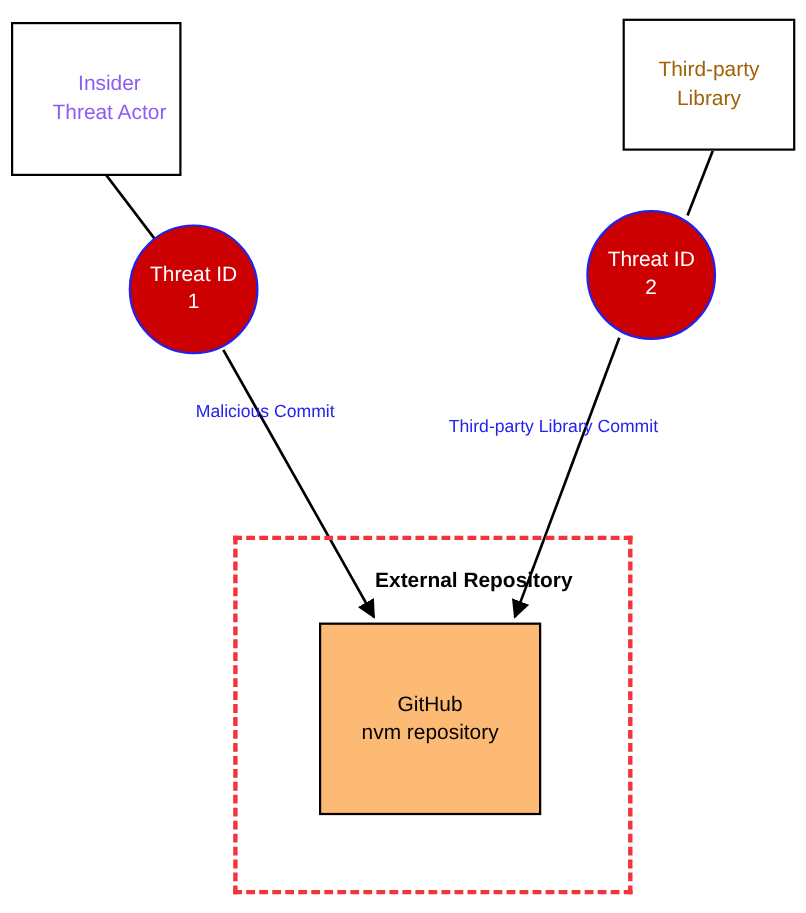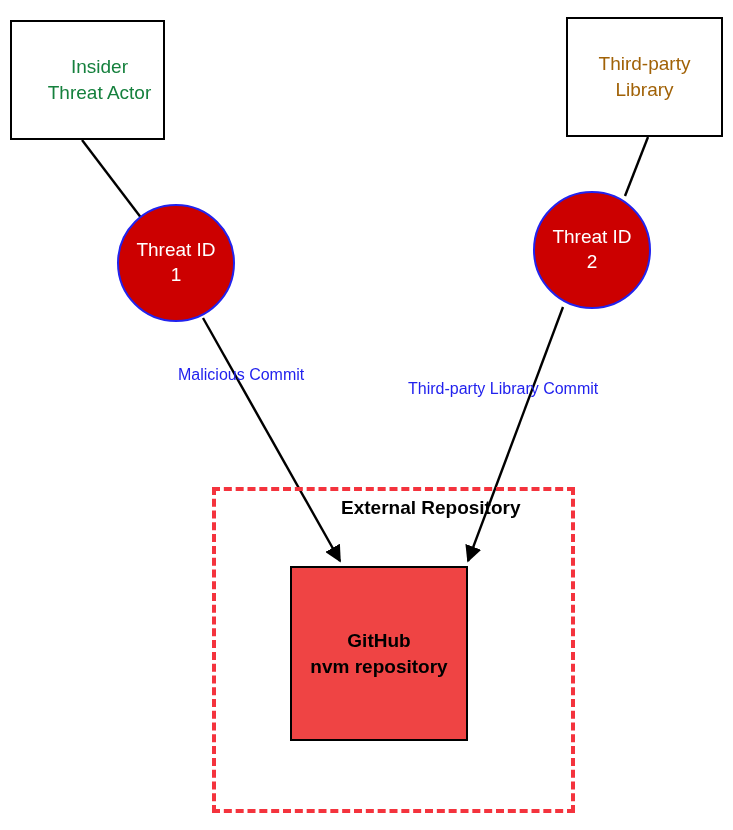--- a/index.html
+++ b/index.html
@@ -85,34 +85,34 @@
     <line x1="82" y1="140" x2="142" y2="219" stroke="#000000" stroke-width="2.4"></line>
 
     <line x1="648" y1="137" x2="625" y2="196" stroke="#000000" stroke-width="2.4"></line>
 
     <line x1="203" y1="318" x2="340" y2="561" stroke="#000000" stroke-width="2.4" marker-end="url(#arrowhead)"></line>
 
     <line x1="563" y1="307" x2="468" y2="561" stroke="#000000" stroke-width="2.4" marker-end="url(#arrowhead)"></line>
   </svg>
 
   <div class="group-box" id="group-external-repository" style="left: 212px; top: 487px; width: 363px; height: 326px; border: 4px dashed rgb(244, 51, 61);"></div>
-  <div class="group-title" id="group-title-external-repository" style="left: 341px; top: 497px;">External Repository</div>
+  <div class="group-title" id="group-title-external-repository" style="left: 341px; top: 518px;">External Repository</div>
 
-  <div class="node-box" id="node-insider-threat-actor" style="left: 10px; top: 20px; width: 155px; height: 120px; background: rgb(255, 255, 255); border: 2px solid rgb(0, 0, 0); color: #15803d; padding-left: 24px;">Insider
+  <div class="node-box" id="node-insider-threat-actor" style="left: 10px; top: 20px; width: 155px; height: 140px; background: rgb(255, 255, 255); border: 2px solid rgb(0, 0, 0); color: #8b5cf6; padding-left: 24px;">Insider
 Threat Actor</div>
 
   <div class="node-box" id="node-third-party-library" style="left: 566px; top: 17px; width: 157px; height: 120px; background: rgb(255, 255, 255); border: 2px solid rgb(0, 0, 0); color: #a16207;">Third-party
 Library</div>
 
   <div class="node-circle" id="node-threat-id-1" style="left: 117px; top: 204px; width: 118px; height: 118px; background: rgb(204, 0, 0); border: 2px solid rgb(34, 34, 238); color: rgb(255, 255, 255);">Threat ID
 1</div>
 
   <div class="node-circle" id="node-threat-id-2" style="left: 533px; top: 191px; width: 118px; height: 118px; background: rgb(204, 0, 0); border: 2px solid rgb(34, 34, 238); color: rgb(255, 255, 255);">Threat ID
 2</div>
 
-  <div class="node-box" id="node-github-nvm-repository" style="left: 290px; top: 566px; width: 178px; height: 175px; background: #ef4444; border: 2px solid rgb(0, 0, 0); color: rgb(0, 0, 0); font-weight: bold;">GitHub
+  <div class="node-box" id="node-github-nvm-repository" style="left: 290px; top: 566px; width: 202px; height: 175px; background: #fdba74; border: 2px solid rgb(0, 0, 0); color: rgb(0, 0, 0);">GitHub
 nvm repository</div>
 
   <div class="edge-label" id="edge-label-malicious-commit" style="left: 178px; top: 366px; color: rgb(34, 34, 238);">Malicious Commit</div>
 
   <div class="edge-label" id="edge-label-third-party-library-commit" style="left: 408px; top: 380px; color: rgb(34, 34, 238); text-align: center;">Third-party Library Commit</div>
 
 </div>
 
 </body></html>

